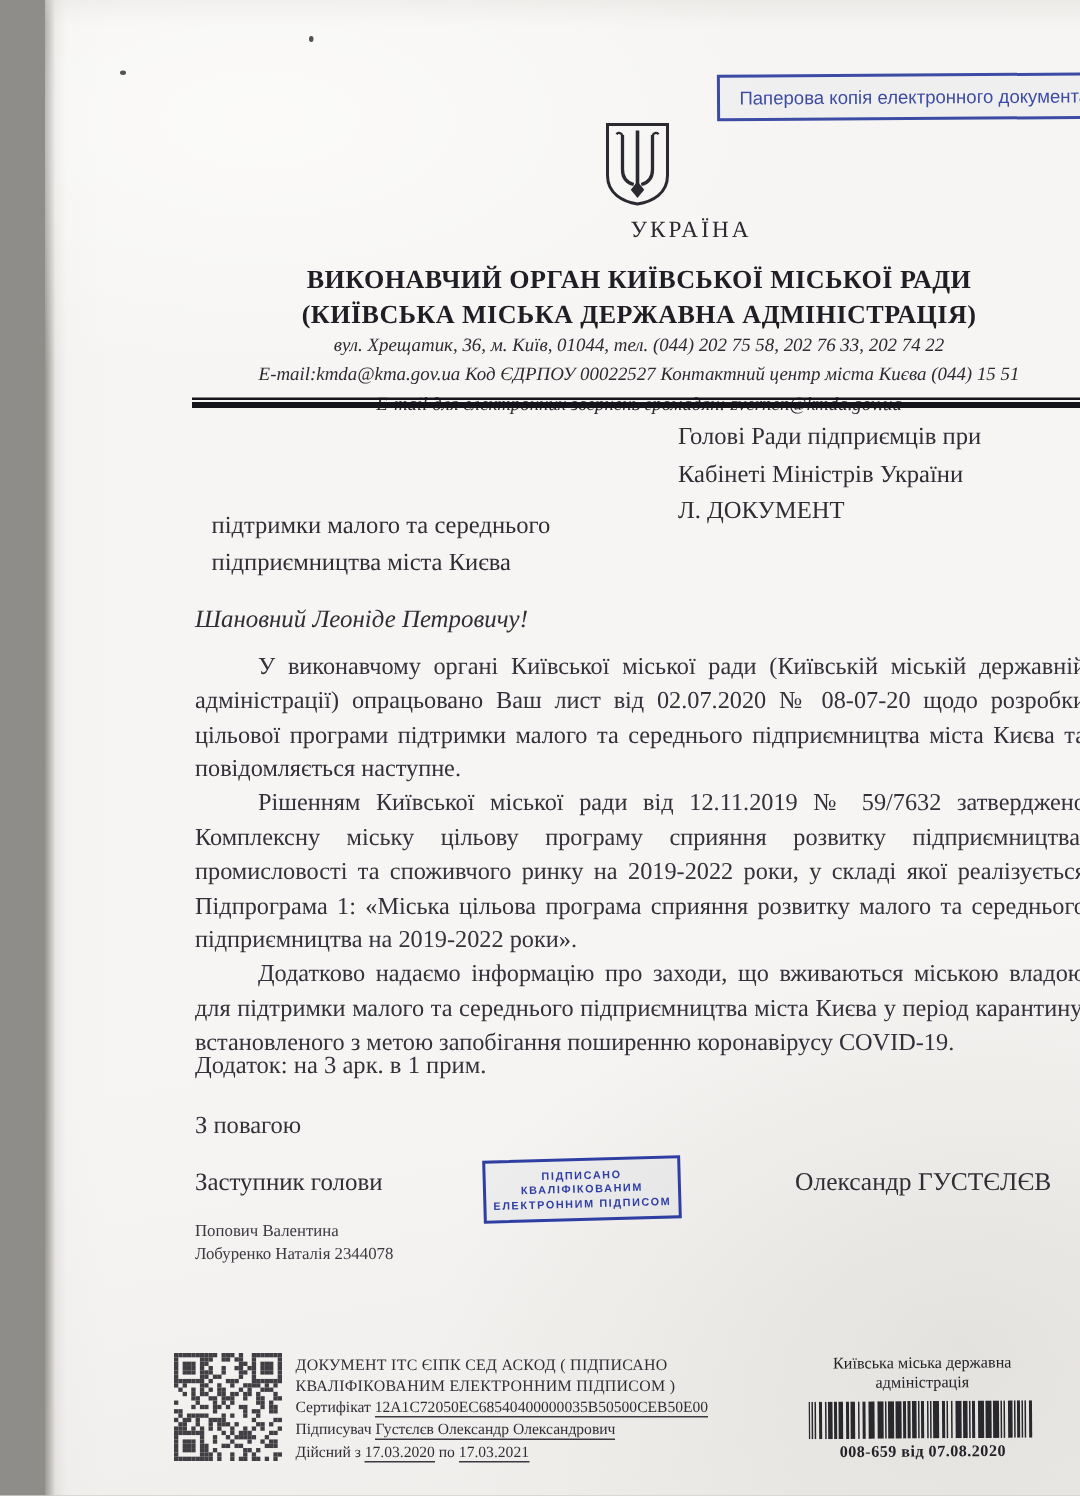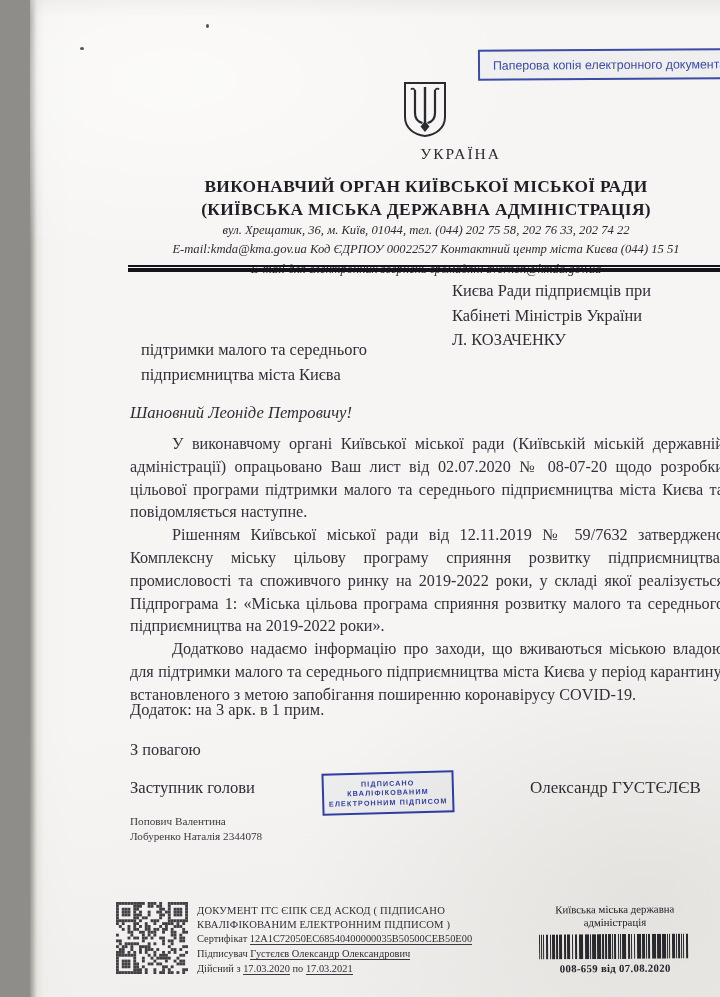--- a/index.html
+++ b/index.html
@@ -103,23 +103,23 @@
 
   <div class="addr">
     <div>вул. Хрещатик, 36, м. Київ, 01044, тел. (044) 202 75 58, 202 76 33, 202 74 22</div>
     <div>E-mail:kmda@kma.gov.ua  Код ЄДРПОУ 00022527   Контактний центр міста Києва (044) 15 51</div>
     <div>E-mail для електронних звернень громадян: zvernen@kmda.gov.ua</div>
   </div>
 
   <div class="rule"></div>
 
   <div class="recipient">
-    <div>Києва Ради підприємців при</div>
+    <div>Голові Ради підприємців при</div>
     <div>Кабінеті Міністрів України</div>
-    <div>Л. КОЗАЧЕНКУ</div>
+    <div>Л. ДОКУМЕНТ</div>
   </div>
 
   <div class="subject">
     <div>підтримки малого та середнього</div>
     <div>підприємництва міста Києва</div>
   </div>
 
   <div class="salutation">Шановний Леоніде Петровичу!</div>
 
   <div class="letter-body">

